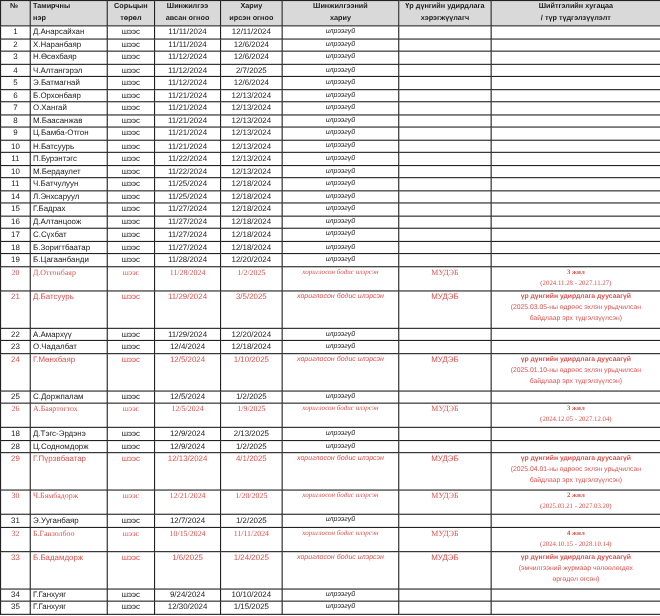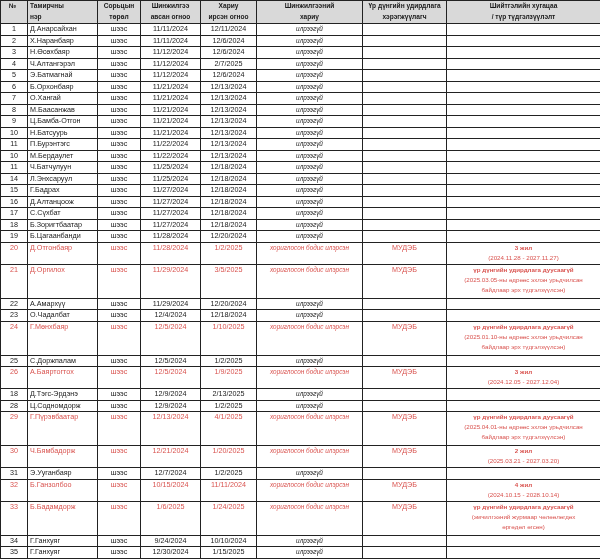--- a/index.html
+++ b/index.html
@@ -16,21 +16,21 @@
     th, td { border: 1px solid #222; padding: 0 2px; font-size: 7.2px; line-height: 10.5px; vertical-align: top; white-space: nowrap; overflow: hidden; color: #1a1a1a; }
     th { background: #d9d9d9; font-weight: bold; text-align: center; font-size: 6.6px; line-height: 10.8px; height: 22px; }
     th.h-no { text-align: left; padding-left: 8px; }
     th.h-name { text-align: left; }
     td.no, td.type, td.date, td.org { text-align: center; }
     td.res { text-align: center; font-style: italic; font-size: 6.4px; }
     td.susp { text-align: center; font-size: 6.2px; line-height: 10px; white-space: normal; }
     tr.neg td { height: 10.5px; }
     tr.pos td { color: #d9534f; }
     tr.pos td.res { color: #d9534f; }
-    tr.h2 td { height: 21px; }
+    tr.h2 td { height: 21px; font-family: Liberation Serif, serif; }
     tr.h3 td { height: 33px; }
     .susp-title { font-weight: bold; display: block; }
     .susp-line { display: block; }
   </style>
 </head>
 <body>
 
 <table>
   <colgroup>
     <col class="c-no">
@@ -350,21 +350,21 @@
     <td class="org">МУДЭБ</td>
     <td class="susp">
       <span class="susp-title">3 жил</span>
       <span class="susp-line">(2024.11.28 - 2027.11.27)</span>
       <span class="susp-line"></span>
     </td>
   </tr>
 
   <tr class="pos h3">
     <td class="no">21</td>
-    <td class="name">Д.Оргилох</td>
+    <td class="name">Д.Батсуурь</td>
     <td class="type">шээс</td>
     <td class="date">11/29/2024</td>
     <td class="date">3/5/2025</td>
     <td class="res">хориглосон бодис илэрсэн</td>
     <td class="org">МУДЭБ</td>
     <td class="susp">
       <span class="susp-title">үр дүнгийн удирдлага дуусаагүй</span>
       <span class="susp-line">(2025.03.05-ны өдрөөс эхлэн урьдчилсан</span>
       <span class="susp-line">байдлаар эрх түдгэлзүүлсэн)</span>
     </td>

